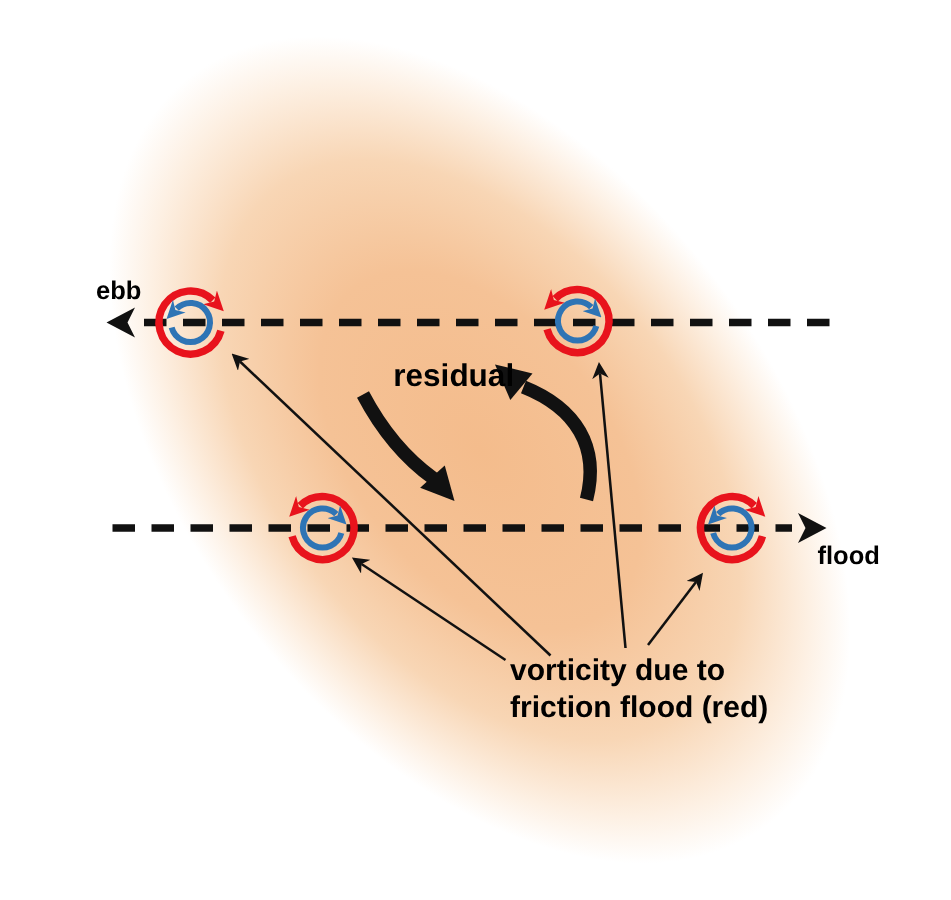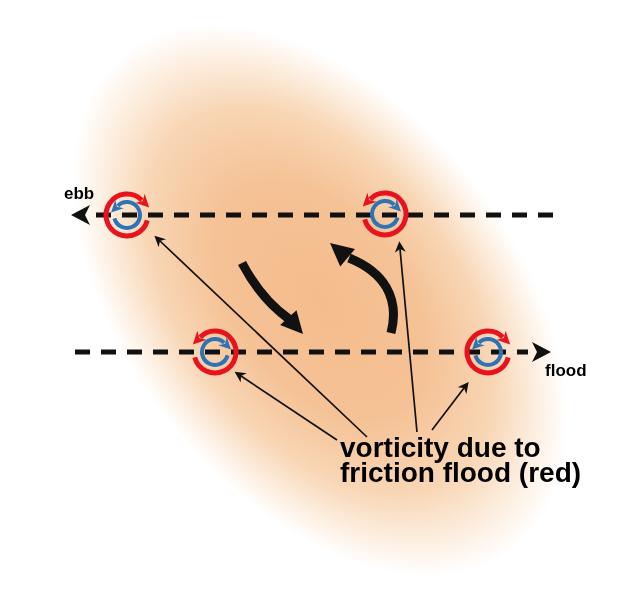--- a/index.html
+++ b/index.html
@@ -15,21 +15,21 @@
       #f4bc8c 0%, #f5c296 42%, #f8d6b5 68%, #fdf0e3 86%, rgba(255,255,255,0) 97%);
   }
   svg{position:absolute;left:0;top:0;}
   .label{
     position:absolute;color:#000000;font-weight:bold;white-space:nowrap;
   }
   .lbl-ebb{left:64px;top:184px;font-size:17px;}
   .lbl-flood{left:545px;top:361px;font-size:17px;}
   .lbl-residual{left:235px;top:238px;width:135px;text-align:center;
     font-size:21px;line-height:25px;}
-  .lbl-vorticity{left:340px;top:435px;font-size:28px;line-height:25px;text-align:left;}
+  .lbl-vorticity{left:340px;top:435px;font-size:20px;line-height:25px;text-align:left;}
 </style>
 </head>
 <body>
 
 <div id="canvas">
 
   <div class="blob"></div>
 
   <svg width="634" height="600" viewBox="0 0 634 600">
     <defs>
@@ -77,20 +77,21 @@
     <use href="#vortexB" transform="translate(385,214)"></use>
     <use href="#vortexB" transform="translate(215,352)"></use>
     <use href="#vortexA" transform="translate(488,352)"></use>
   </svg>
 
   <div class="label lbl-ebb">ebb</div>
 
   <div class="label lbl-flood">flood</div>
 
   <div class="label lbl-residual">
+    <div>residual</div>
   </div>
 
   <div class="label lbl-vorticity">
     <div>vorticity due to</div>
     <div>friction flood (red)</div>
   </div>
 
 </div>
 
 </body></html>

